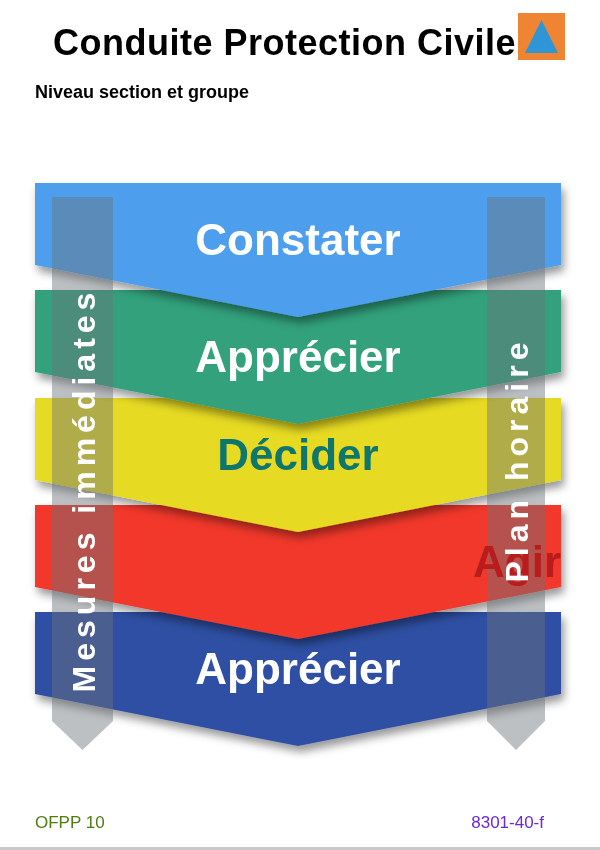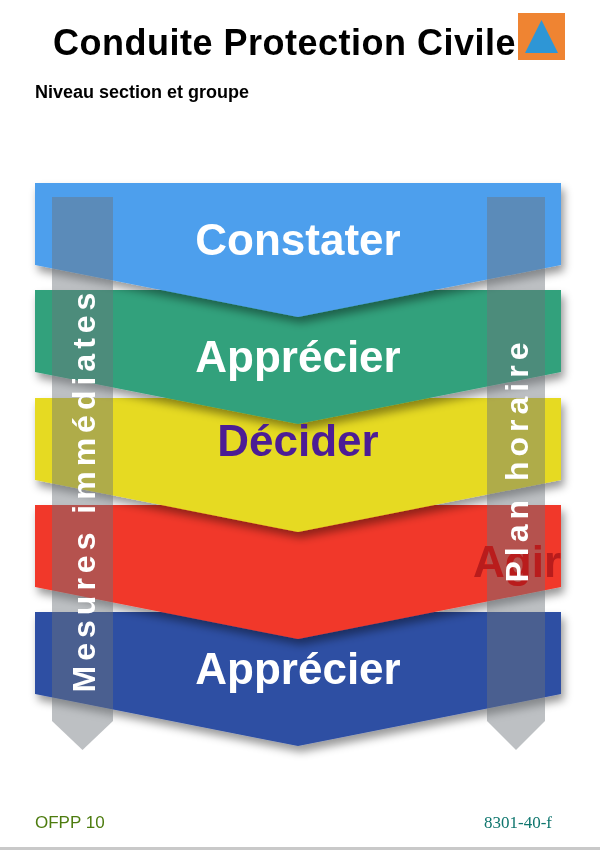--- a/index.html
+++ b/index.html
@@ -62,24 +62,23 @@
   .side-label.left  { left: 84px;  top: 490px; }
   .side-label.right { left: 517px; top: 460px; }
   .footer-left {
     position: absolute;
     left: 35px; top: 813px;
     font-size: 17px;
     color: #4d7c0f;
   }
   .footer-right {
     position: absolute;
-    right: 48px; top: 813px;
+    right: 56px; top: 813px;
     font-size: 17px;
-    color: #0f766e;
-    font-family: Liberation Serif, serif;
+    color: #6d28d9;
   }
   .bottom-edge {
     position: absolute;
     left: 0; bottom: 0;
     width: 600px; height: 3px;
     background: #c9c9c9;
   }
 </style>
 </head>
 <body>
@@ -113,21 +112,21 @@
     </g>
 
     <g>
       <polygon points="52,197 113,197 113,721 82.5,750 52,721" fill-opacity="0.45" fill="#6C747A"></polygon>
       <polygon points="487,197 545,197 545,721 516,750 487,721" fill-opacity="0.45" fill="#6C747A"></polygon>
     </g>
   </svg>
 
   <div class="step-label" style="top: 210px; color: rgb(255, 255, 255);">Constater</div>
   <div class="step-label" style="top: 327px; color: rgb(255, 255, 255);">Apprécier</div>
-  <div class="step-label" style="top: 411px; color: #4c1d95;">Décider</div>
+  <div class="step-label" style="top: 425px; color: #0f766e;">Décider</div>
   <div class="step-label" style="top: 532px; color: #b91c1c; text-align: right;">Agir</div>
   <div class="step-label" style="top: 639px; color: rgb(255, 255, 255);">Apprécier</div>
 
   <div class="side-label left" style="color: rgb(255, 255, 255);">Mesures immédiates</div>
   <div class="side-label right" style="color: rgb(255, 255, 255);">Plan horaire</div>
 
   <div class="footer-left">OFPP 10</div>
   <div class="footer-right">8301-40-f</div>
 
   <div class="bottom-edge"></div>

